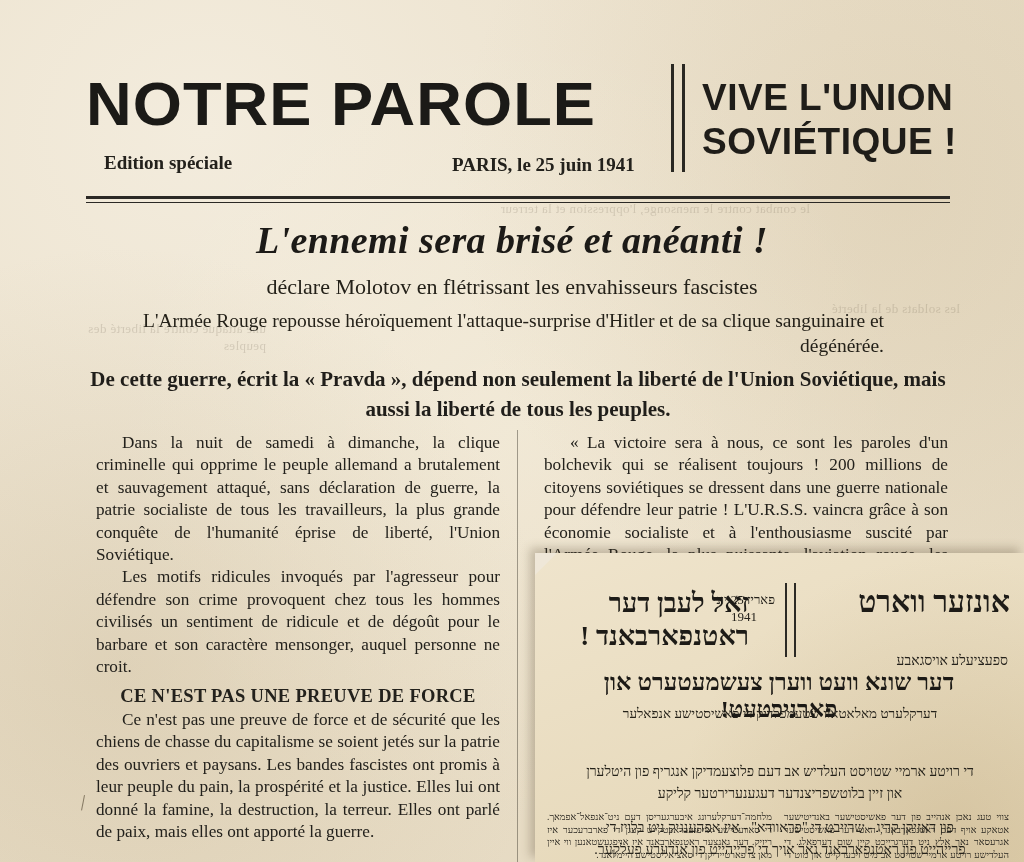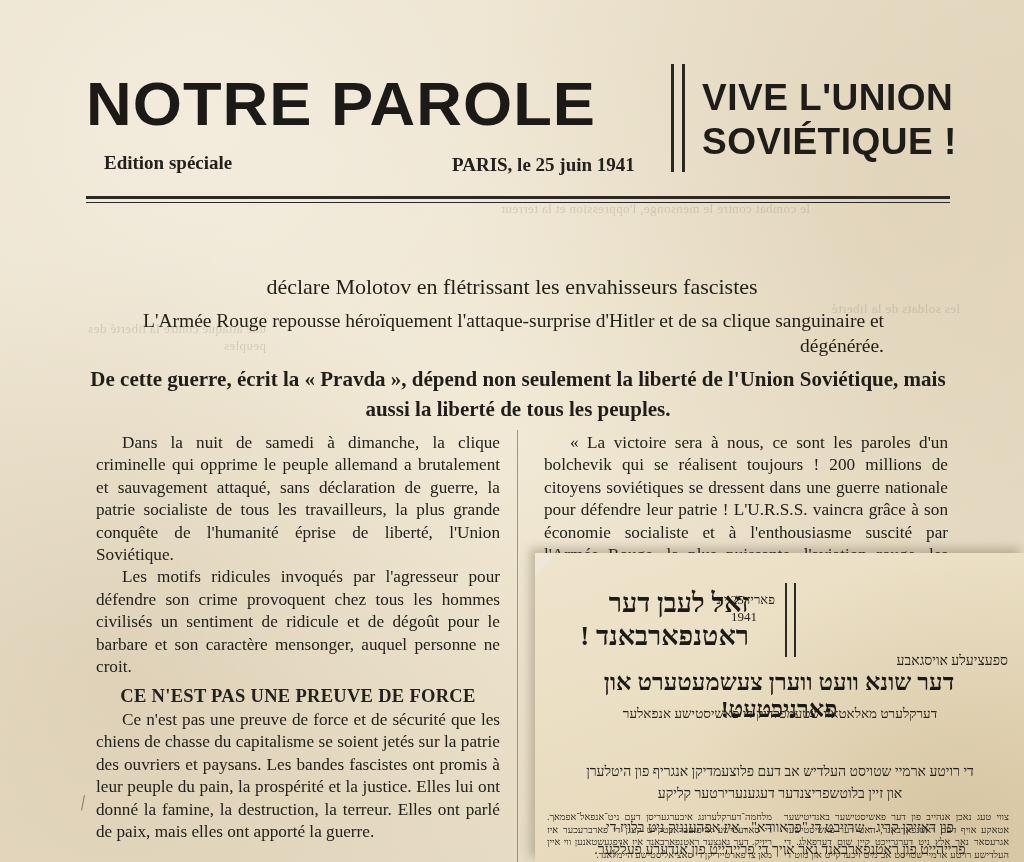--- a/index.html
+++ b/index.html
@@ -348,20 +348,21 @@
     <div class="masthead">
       <div class="masthead-title">NOTRE PAROLE</div>
       <div class="masthead-rule"></div>
       <div class="masthead-slogan">VIVE L'UNION SOVIÉTIQUE !</div>
     </div>
 
     <div class="edition">Edition spéciale</div>
     <div class="dateline">PARIS, le 25 juin 1941</div>
     <div class="head-rule"></div>
 
+    <div class="headline">L'ennemi sera brisé et anéanti !</div>
     <div class="subhead1">déclare Molotov en flétrissant les envahisseurs fascistes</div>
     <div class="subhead2">L'Armée Rouge repousse héroïquement l'attaque-surprise d'Hitler et de sa clique sanguinaire et dégénérée.</div>
     <div class="subhead3">De cette guerre, écrit la « Pravda », dépend non seulement la liberté de l'Union Soviétique, mais aussi la liberté de tous les peuples.</div>
 
     <div class="col-rule"></div>
 
     <div class="col left">
       <p>Dans la nuit de samedi à dimanche, la clique criminelle qui opprime le peuple allemand a brutalement et sauvagement attaqué, sans déclaration de guerre, la patrie socialiste de tous les travailleurs, la plus grande conquête de l'humanité éprise de liberté, l'Union Soviétique.</p>
       <p>Les motifs ridicules invoqués par l'agresseur pour défendre son crime provoquent chez tous les hommes civilisés un sentiment de ridicule et de dégoût pour le barbare et son caractère mensonger, auquel personne ne croit.</p>
       <div class="sec-head">CE N'EST PAS UNE PREUVE DE FORCE</div>
@@ -371,20 +372,21 @@
     <div class="col right">
       <p>« La victoire sera à nous, ce sont les paroles d'un bolchevik qui se réalisent toujours ! 200 millions de citoyens soviétiques se dressent dans une guerre nationale pour défendre leur patrie ! L'U.R.S.S. vaincra grâce à son économie socialiste et à l'enthousiasme suscité par l'Armée Rouge, la plus puissante, l'aviation rouge, les parachu-</p>
     </div>
 
     <div class="pencil-mark">/</div>
   </div>
 
   <div class="layer yi-sheet">
     <div class="yi-corner"></div>
 
+    <div class="yi-masthead">אונזער ווארט</div>
     <div class="yi-sub-right">ספעציעלע אויסגאבע</div>
 
     <div class="yi-rules"></div>
     <div class="yi-mid">
       <div>פאריז 25 יוני</div>
       <div>1941</div>
     </div>
 
     <div class="yi-left-title">זאל לעבן דער ראטנפארבאנד !</div>
 

